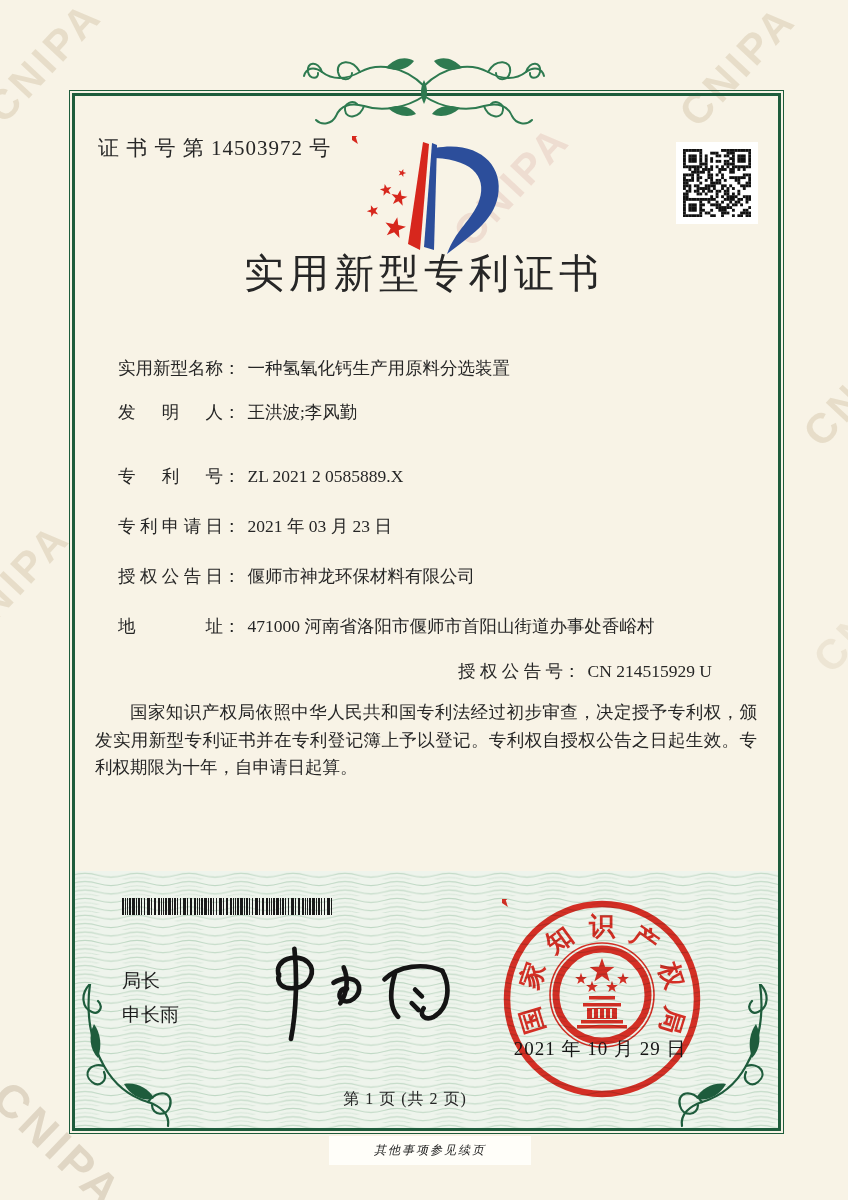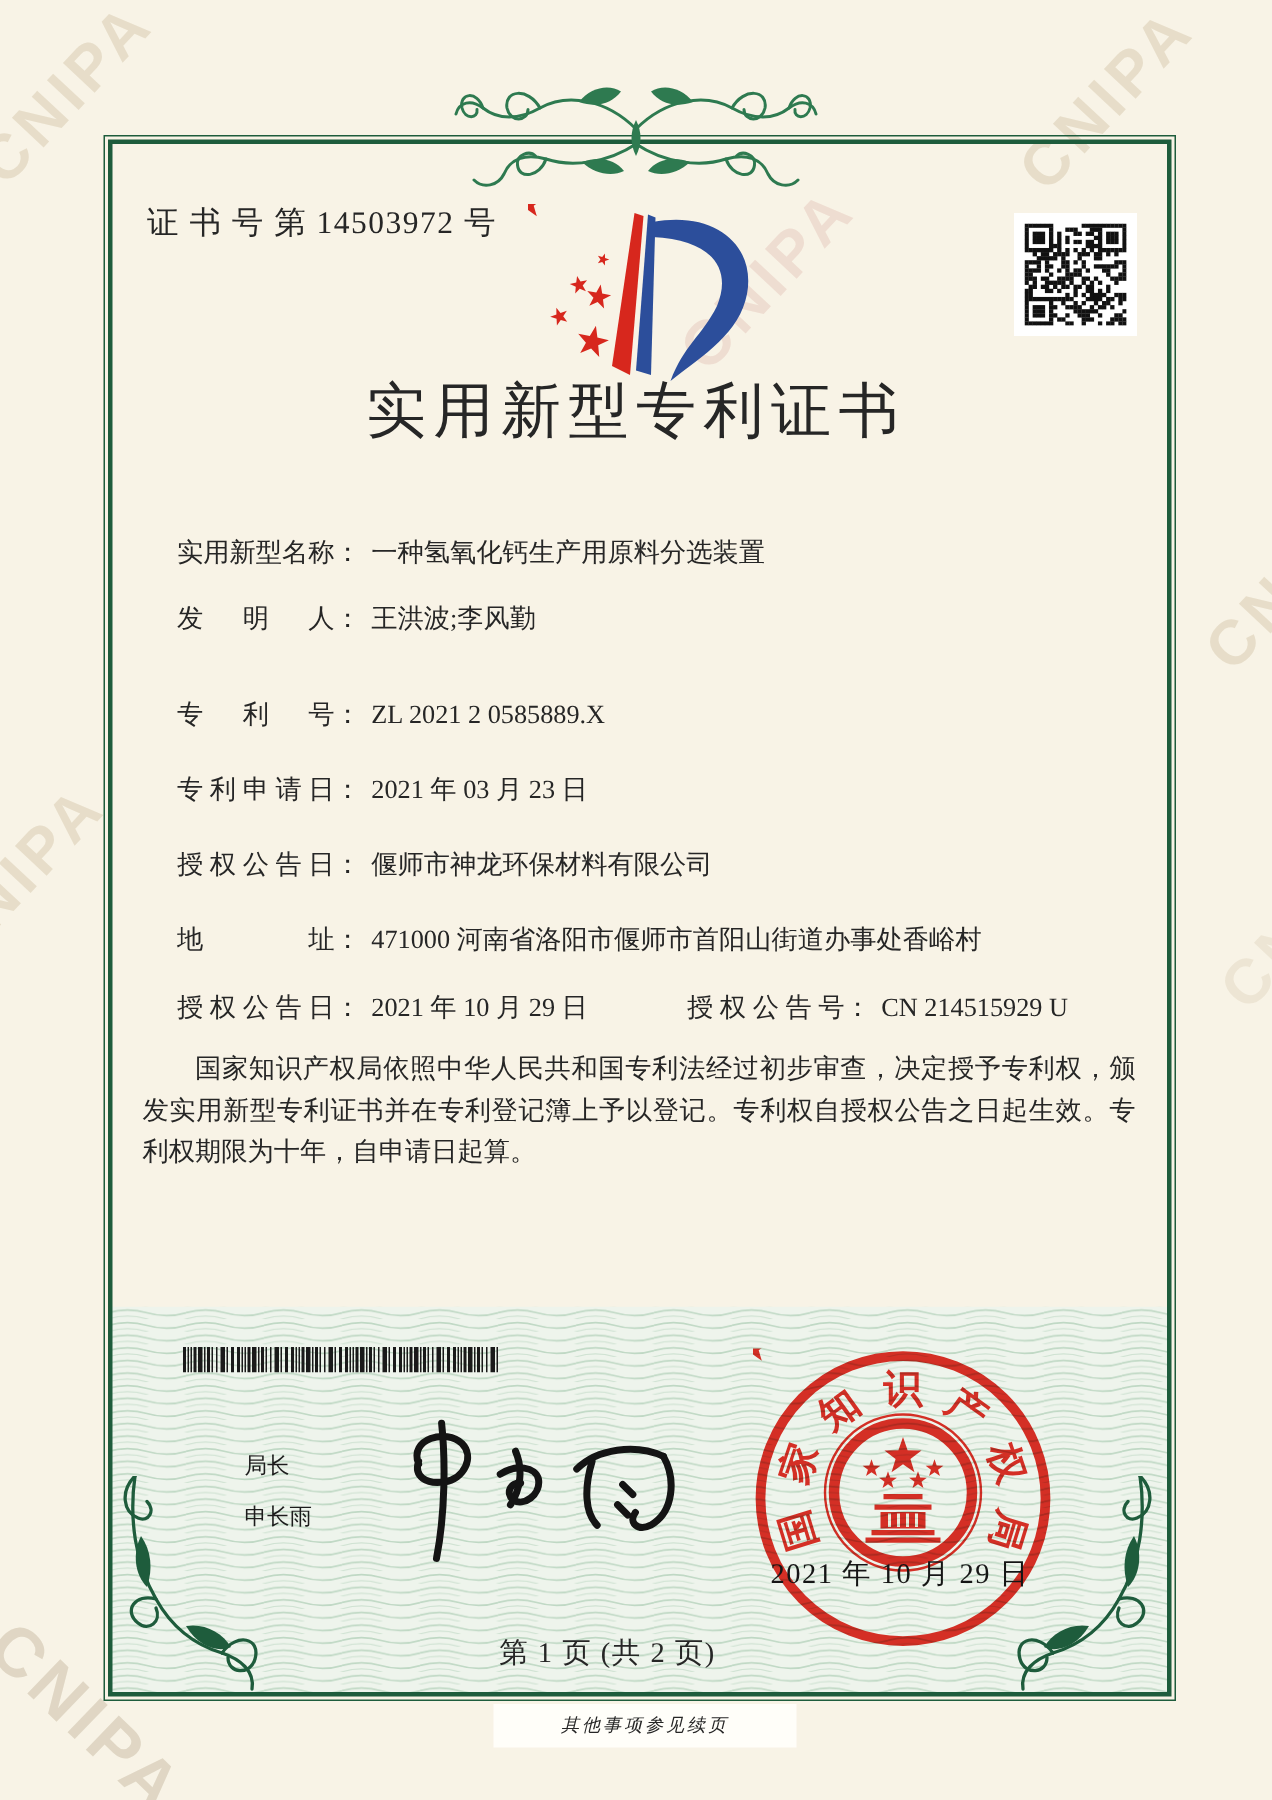--- a/index.html
+++ b/index.html
@@ -28,27 +28,27 @@
   .flabel{display:inline-block;width:105px;text-align:justify;text-align-last:justify;
       -moz-text-align-last:justify;vertical-align:top;}
   .fvalue{margin-left:7px;}
   .fgroup2{position:absolute;left:340px;top:0;}
   
   .paras{position:absolute;left:95px;top:699px;width:662px;z-index:5;}
   .paras p{margin:0;font-size:17.5px;line-height:27.6px;text-align:justify;text-indent:2em;}
   
   .qr-box{position:absolute;left:676px;top:142px;width:82px;height:82px;background:#fff;z-index:5;}
   .director{position:absolute;left:122px;z-index:6;
-      font-family:"Liberation Sans","DejaVu Sans",sans-serif;font-size:15px;color:#1c1c1c;margin-left:41px;}
+      font-family:"Liberation Sans","DejaVu Sans",sans-serif;font-size:19px;color:#1c1c1c;}
   .sig{position:absolute;left:248px;top:942px;z-index:6;}
   .seal{position:absolute;left:502px;top:899px;z-index:7;mix-blend-mode:multiply;opacity:.95;}
   .seal-date{position:absolute;left:512px;top:1036px;width:176px;text-align:center;
       font-size:19px;color:#151515;letter-spacing:1px;z-index:8;}
   .page-info{position:absolute;left:305px;top:1089px;width:200px;text-align:center;
-      font-size:19px;letter-spacing:1px;z-index:6;}
+      font-size:16px;letter-spacing:1px;z-index:6;}
   .cont-box{position:absolute;left:329px;top:1136px;width:202px;height:29px;background:#fffef9;
       display:flex;align-items:center;justify-content:center;font-size:12px;letter-spacing:2px;z-index:6;font-style:italic;}
   .ringch{font-size:26px;font-weight:bold;fill:#e2261c;text-anchor:middle;
       dominant-baseline:central;font-family:"Liberation Serif","DejaVu Serif",serif;}
   .orn{z-index:3;pointer-events:none;}
   svg{display:block;}
 </style>
 </head>
 <body>
 
@@ -478,23 +478,20 @@
 <div class="frow" style="top:514px;">
   <span class="flabel">专利申请日</span><span>：</span><span class="fvalue">2021 年 03 月 23 日</span>
 </div>
 <div class="frow" style="top:564px;">
   <span class="flabel">授权公告日</span><span>：</span><span class="fvalue">偃师市神龙环保材料有限公司</span>
 </div>
 <div class="frow" style="top:614px;">
   <span class="flabel">地址</span><span>：</span><span class="fvalue">471000  河南省洛阳市偃师市首阳山街道办事处香峪村</span>
 </div>
 <div class="frow" style="top:659px;">
-  <span>
-    <span class="flabel">授权公告日</span><span>：</span><span class="fvalue">2021 年 10 月 29 日</span>
-  </span>
   <span class="fgroup2">
     <span class="flabel">授权公告号</span><span>：</span><span class="fvalue">CN 214515929 U</span>
   </span>
 </div>
 
 <div class="paras">
   <p>国家知识产权局依照中华人民共和国专利法经过初步审查，决定授予专利权，颁发实用新型专利证书并在专利登记簿上予以登记。专利权自授权公告之日起生效。专利权期限为十年，自申请日起算。</p>
 </div>
 
 <svg id="barcode" class="abs" style="left:122px;top:898px;z-index:6;" width="216" height="17">

